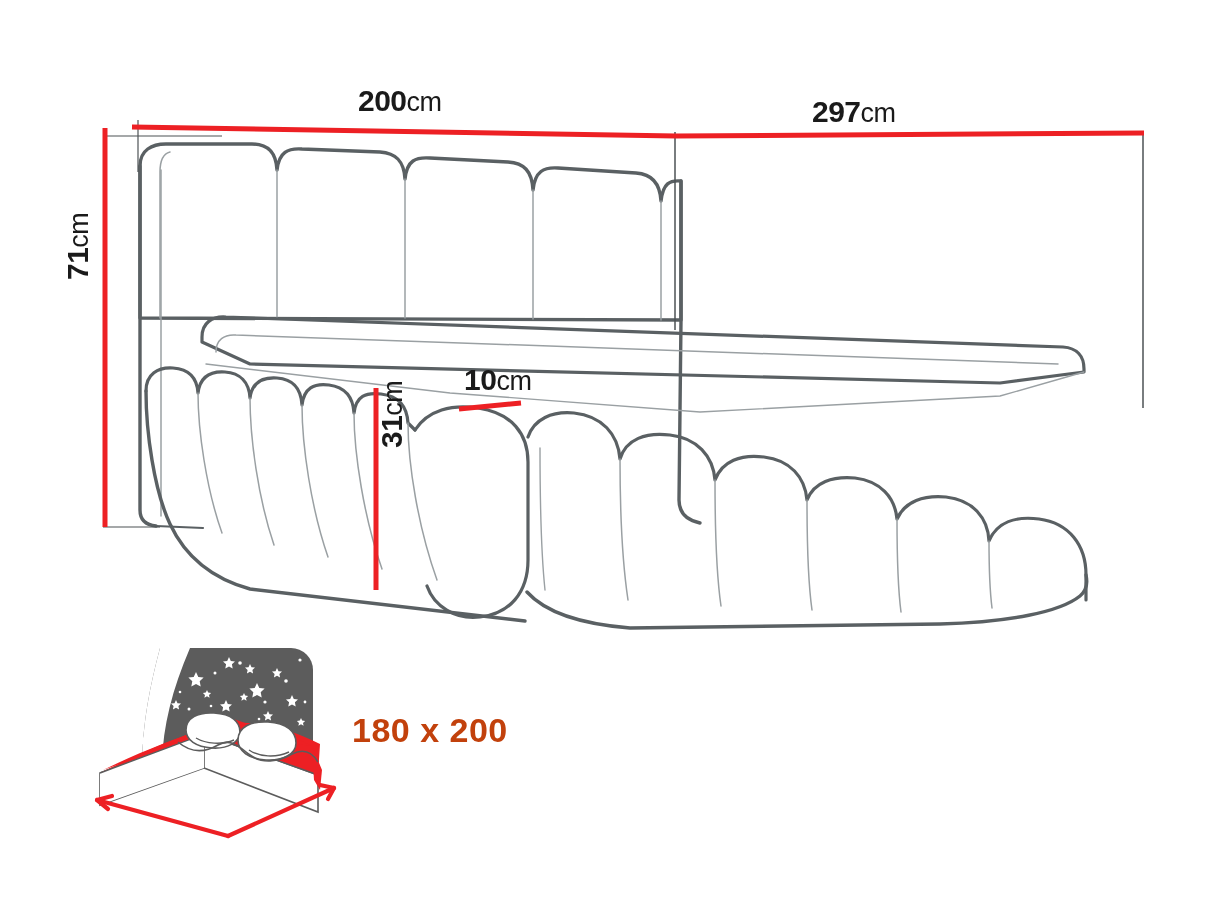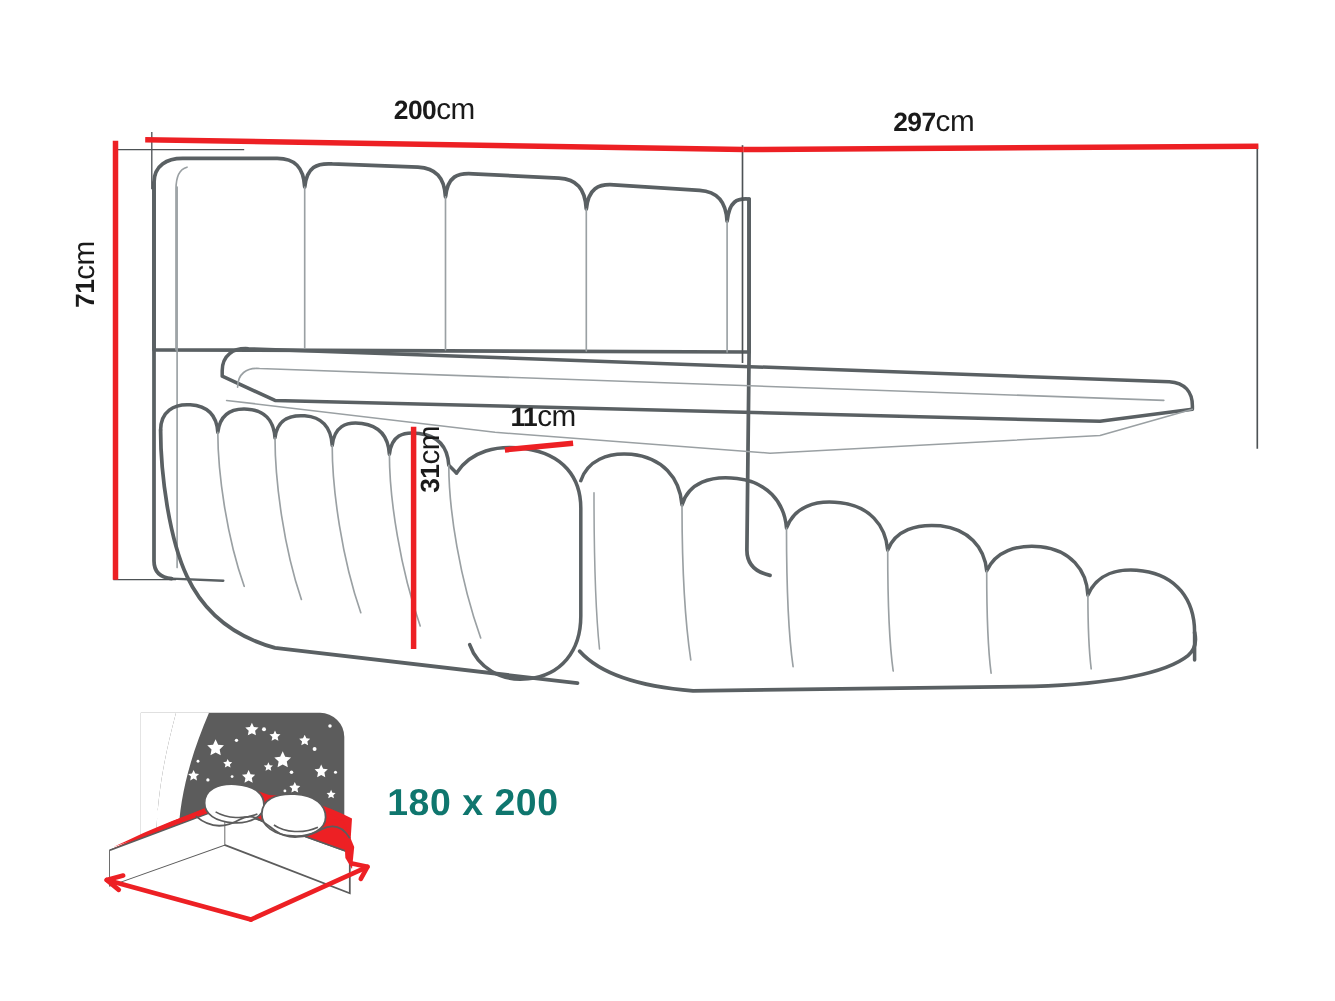--- a/index.html
+++ b/index.html
@@ -22,40 +22,40 @@
   }
   .dim-label {
     position: absolute;
     white-space: nowrap;
     color: #1a1a1a;
     line-height: 1;
     letter-spacing: -0.5px;
   }
   .dim-num {
     font-weight: bold;
-    font-size: 24px;
+    font-size: 30px;
     font-family: "Liberation Sans", sans-serif;
   }
   .dim-unit {
     font-weight: normal;
     font-size: 27px;
     font-family: "Liberation Sans", sans-serif;
   }
   #label-200 { left: 358px; top: 86px; }
   #label-222 { left: 812px; top: 97px; }
   #label-71  { left: 63px;  top: 280px;  transform: rotate(-90deg); transform-origin: left top; }
   #label-31  { left: 377px; top: 448px;  transform: rotate(-90deg); transform-origin: left top; }
   #label-10  { left: 464px; top: 365px; }
   #label-size {
     position: absolute;
     left: 352px;
     top: 711px;
     font-size: 34px;
     font-weight: bold;
-    color: #0f766e;
+    color: #c2410c;
     letter-spacing: 0.5px;
     font-family: "Liberation Sans", sans-serif;
     white-space: nowrap;
   }
 </style>
 </head>
 <body>
 
 <svg id="canvas" viewBox="0 0 1214 910" xmlns="http://www.w3.org/2000/svg">
   <defs>
@@ -280,16 +280,16 @@
 
 <div class="dim-label" id="label-71">
   <span class="dim-num">71</span><span class="dim-unit">cm</span>
 </div>
 
 <div class="dim-label" id="label-31">
   <span class="dim-num">31</span><span class="dim-unit">cm</span>
 </div>
 
 <div class="dim-label" id="label-10">
-  <span class="dim-num">11</span><span class="dim-unit">cm</span>
+  <span class="dim-num">10</span><span class="dim-unit">cm</span>
 </div>
 
 <div id="label-size">180 x 200</div>
 
 </body></html>

